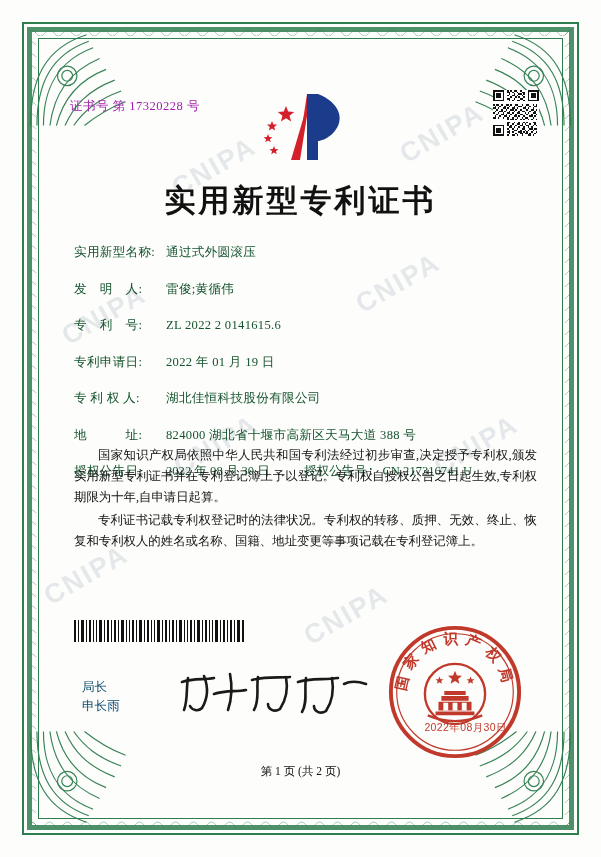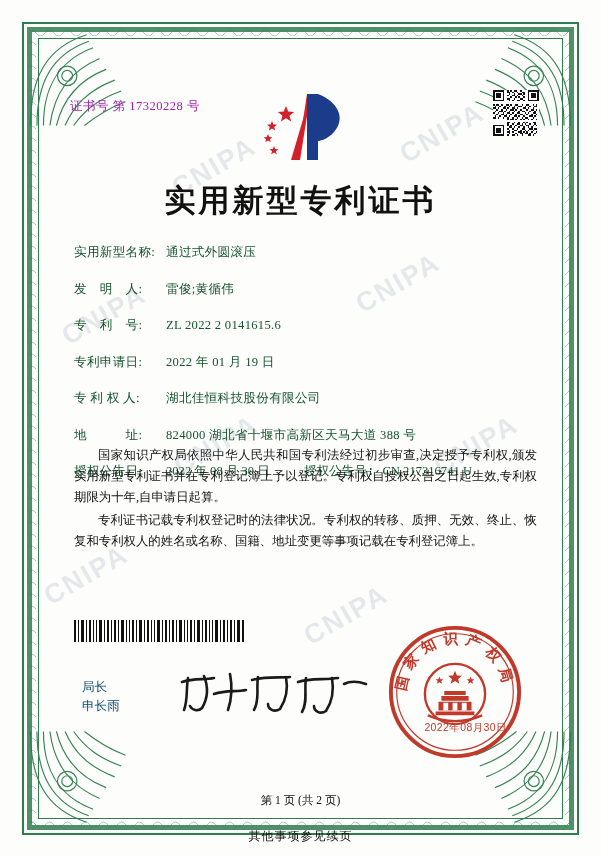--- a/index.html
+++ b/index.html
@@ -224,21 +224,21 @@
     color: #c0392b;
     letter-spacing: .4px;
     font-family: "Liberation Sans", sans-serif;
     margin-top: 24px;
   }
 
   .page-no {
     position: absolute;
     left: 0;
     right: 0;
-    top: 741px;
+    top: 712px;
     text-align: center;
     font-size: 11.5px;
     color: #111;
   }
 
   .footer-note {
     position: absolute;
     left: 0;
     right: 0;
     bottom: 12px;
@@ -677,14 +677,13 @@
         <text font-family="'DejaVu Serif','Liberation Serif',serif" font-size="15" font-weight="700" fill="#c0392b" letter-spacing="7">
           <textPath href="#sealArc" startOffset="4%">国家知识产权局</textPath>
         </text>
       </g>
     </svg>
     <div class="seal-date">2022年08月30日</div>
 
     <div class="page-no">第 1 页 (共 2 页)</div>
   </div>
 
-  <div class="footer-note">其他事项参见续页</div>
 </div>
 
 </body></html>

